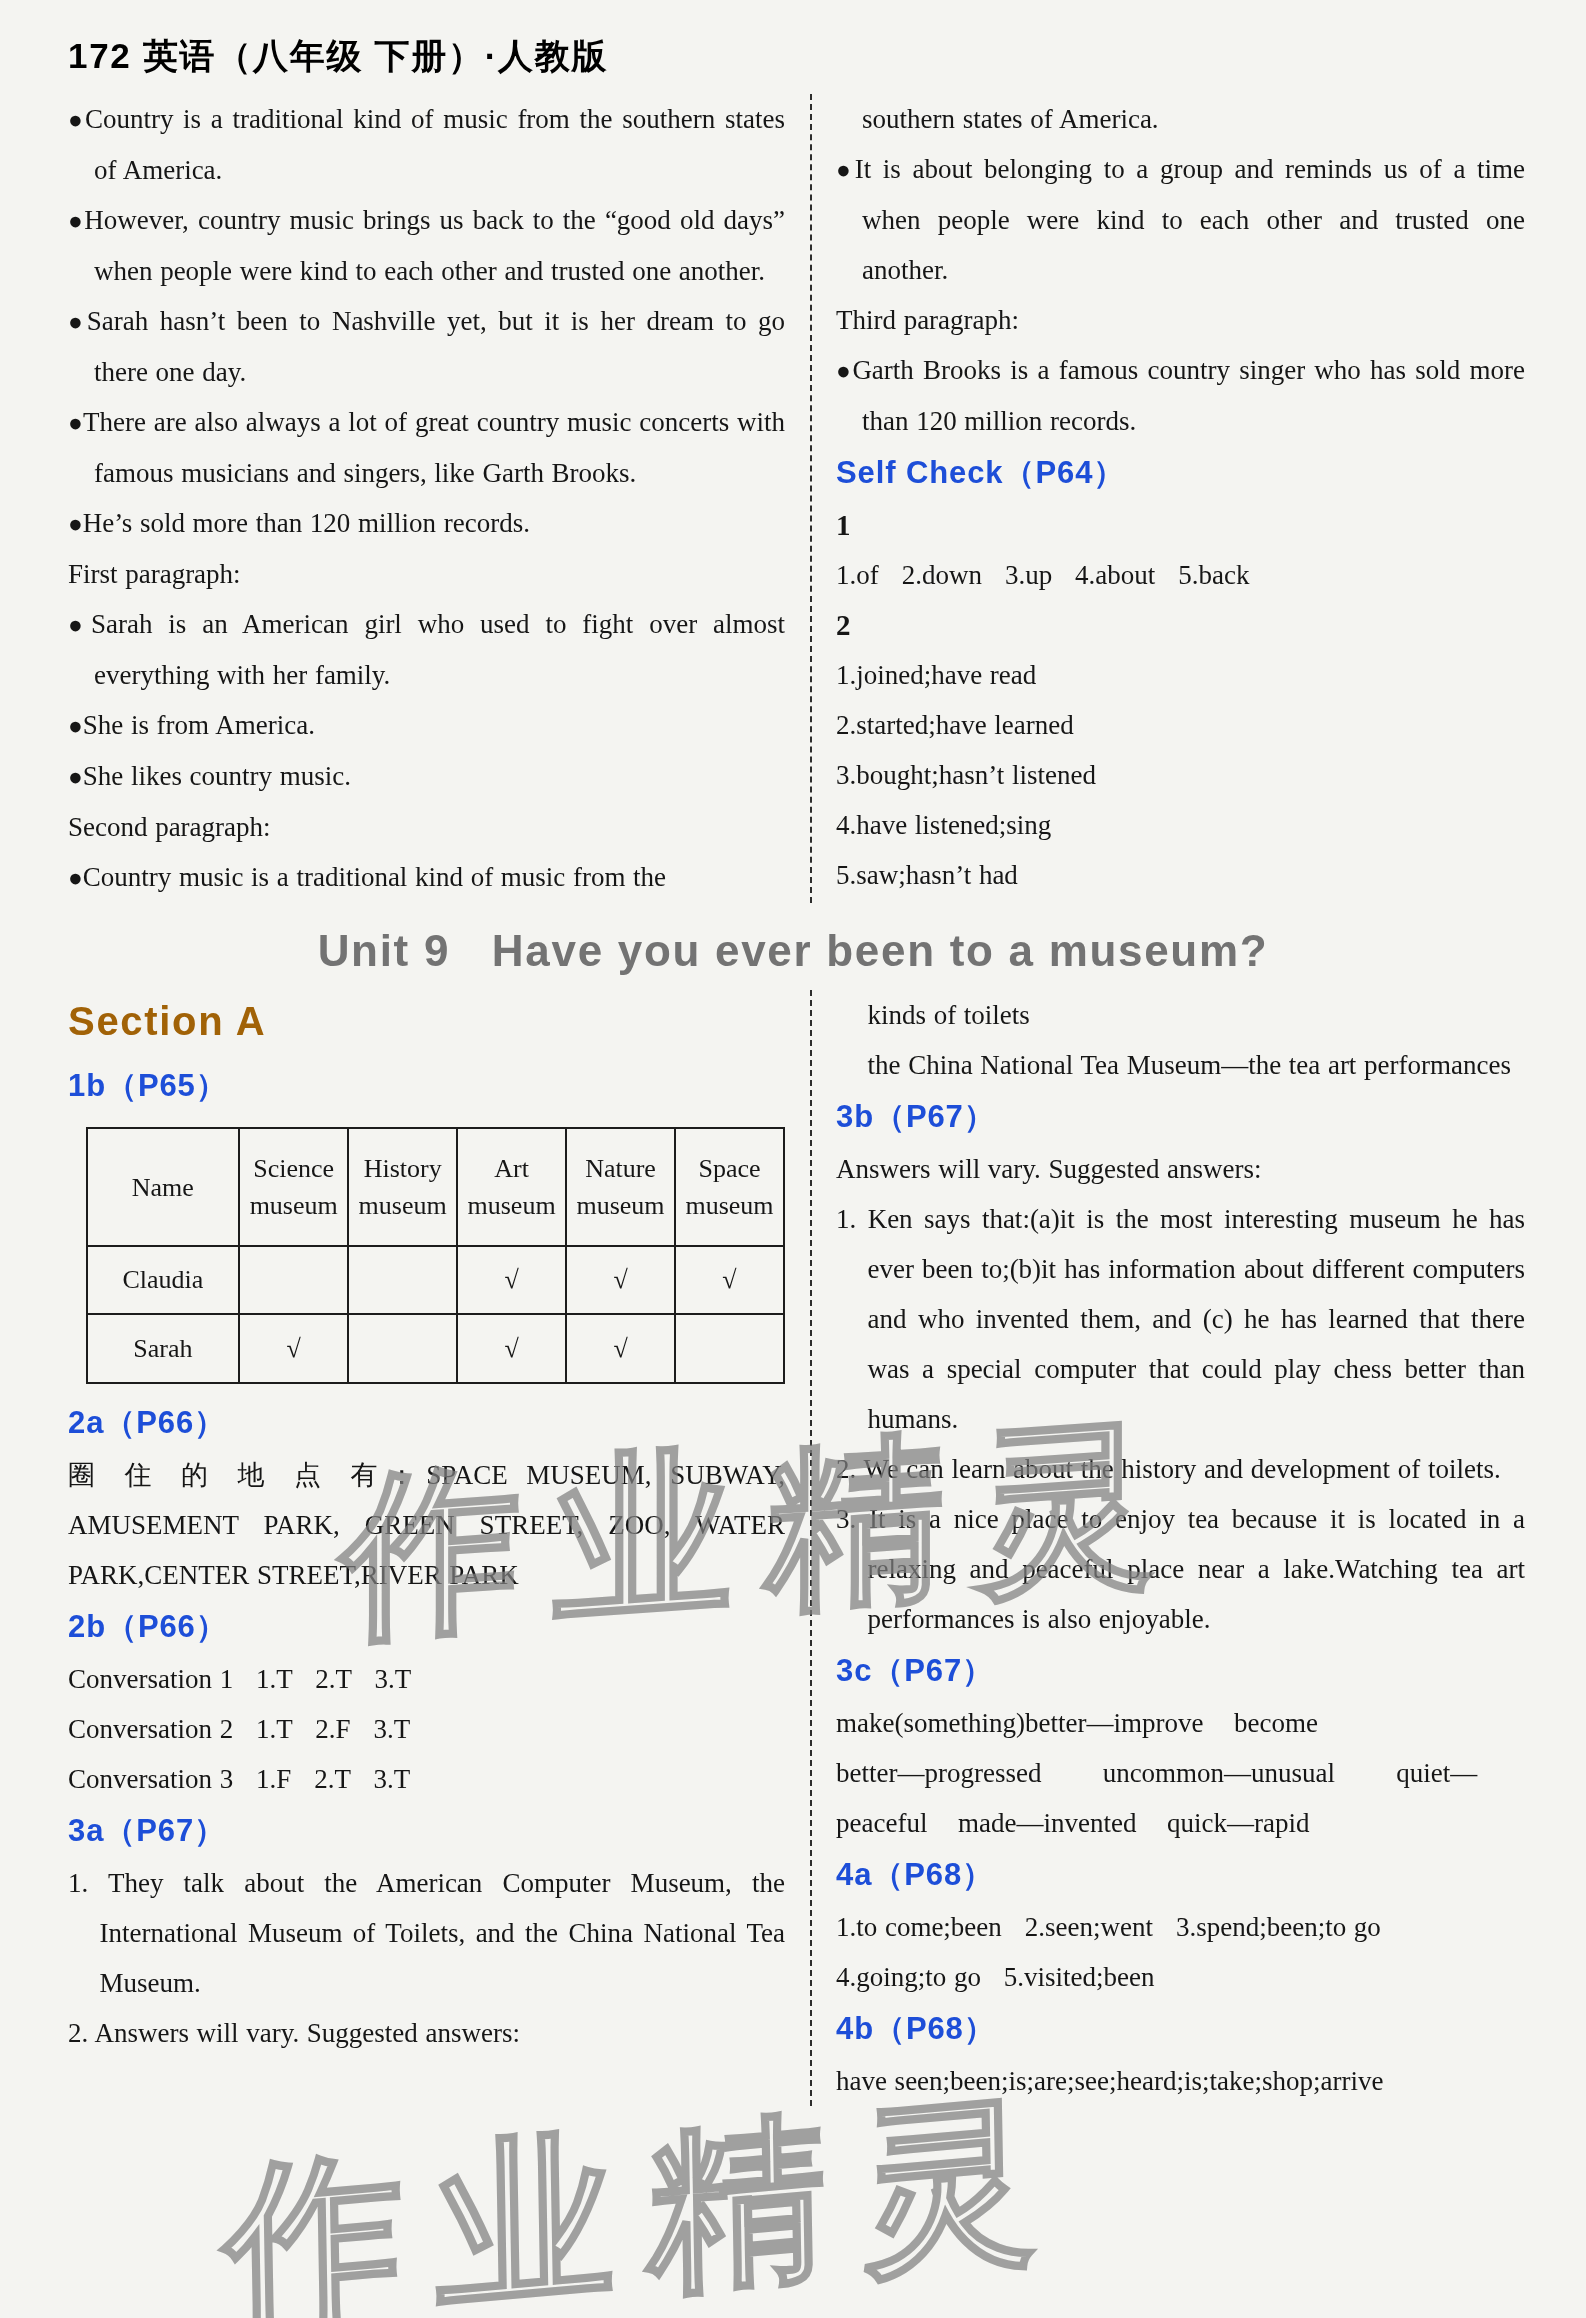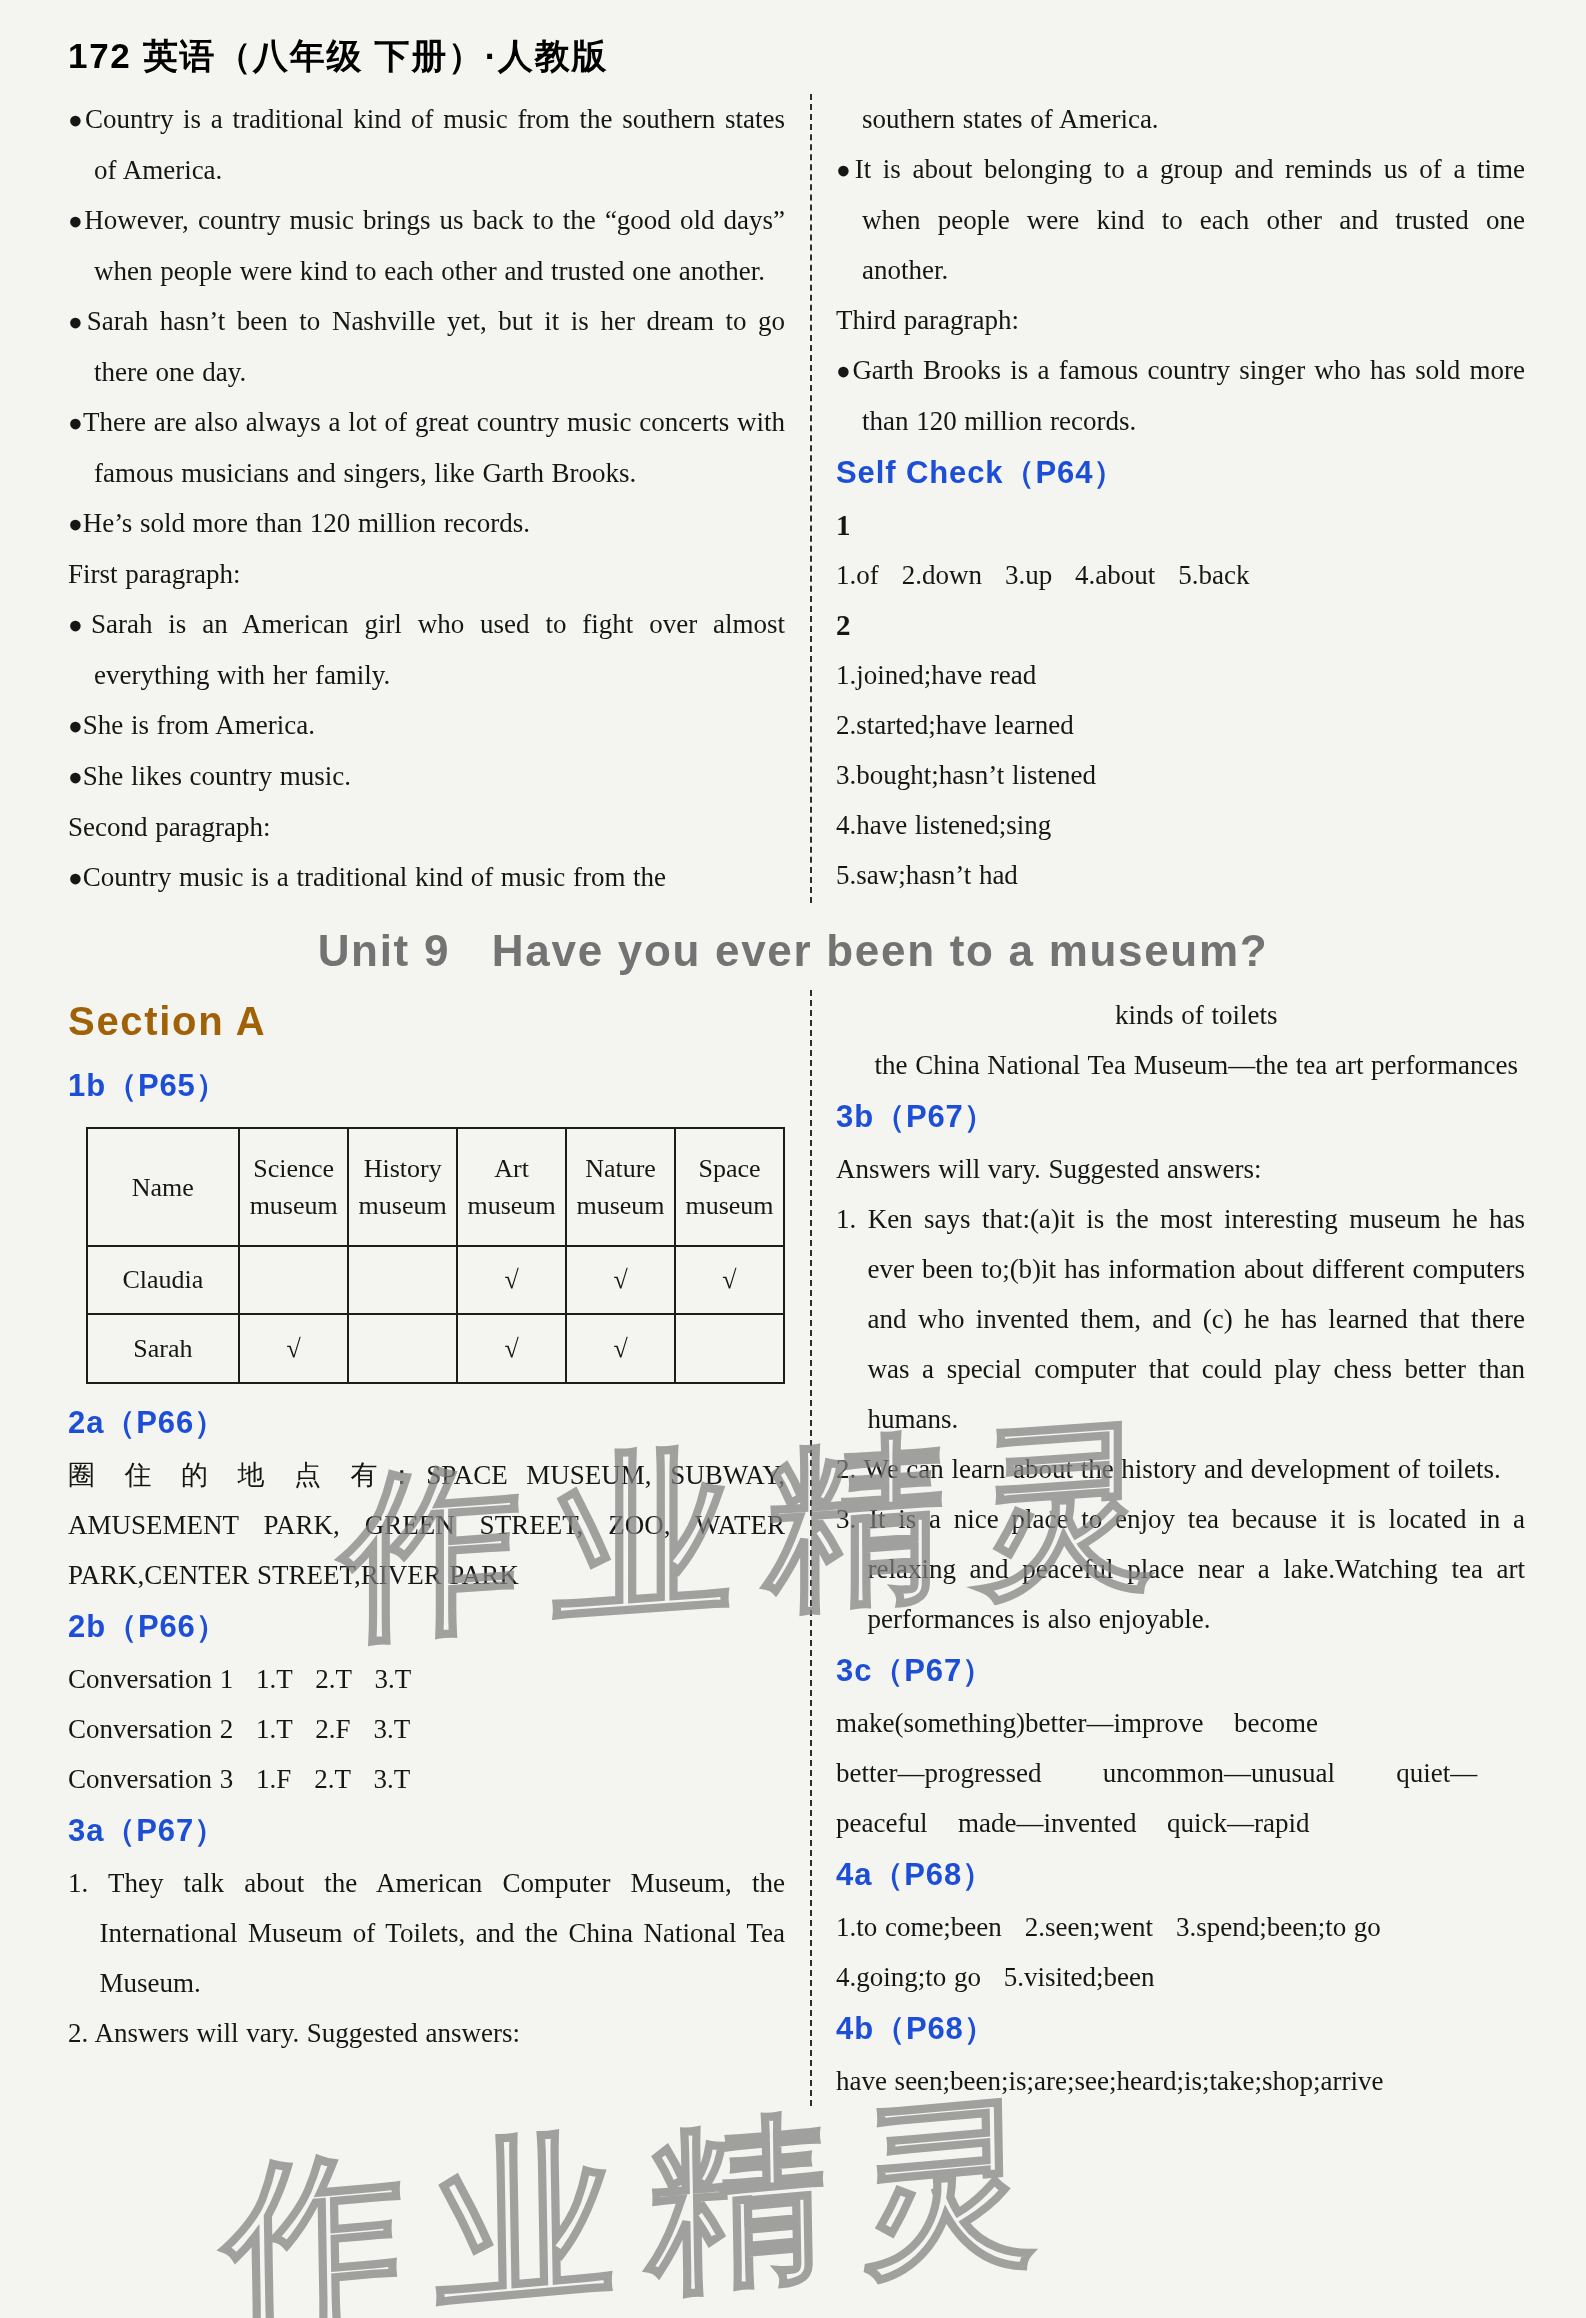--- a/index.html
+++ b/index.html
@@ -15,21 +15,21 @@
   }
   .cols { display:flex; align-items:stretch; padding:14px 61px 0 68px; }
   .col-l { width:717px; flex:0 0 717px; }
   .vdiv { flex:0 0 0px; border-left:2.6px dashed #2d2d2d; margin-left:24.5px; }
   .col-r { flex:1 1 auto; padding-left:24.5px; }
   .p { font-size:27px; line-height:50px; text-align:justify; word-spacing:0.9px; }
   .last { text-align:left; }
   .bullet { padding-left:26px; text-indent:-26px; }
   .dot { font-size:24.5px; }
   .cont { padding-left:26px; }
-  .cont36 { padding-left:31.5px;text-align:center; }
+  .cont36 { padding-left:31.5px; }
   .num { padding-left:31.5px; text-indent:-31.5px; }
   .pre { white-space:pre-wrap; text-align:left; }
   .bnum { font-weight:bold; font-size:29px; }
   .bh {
     font-family:"Liberation Sans", sans-serif; font-weight:bold;
     font-size:31px; line-height:54px; color:#1d4ed8; letter-spacing:0.9px;
     text-align:left;
   }
   .unit {
     margin-top:23px; text-align:center; white-space:pre;

